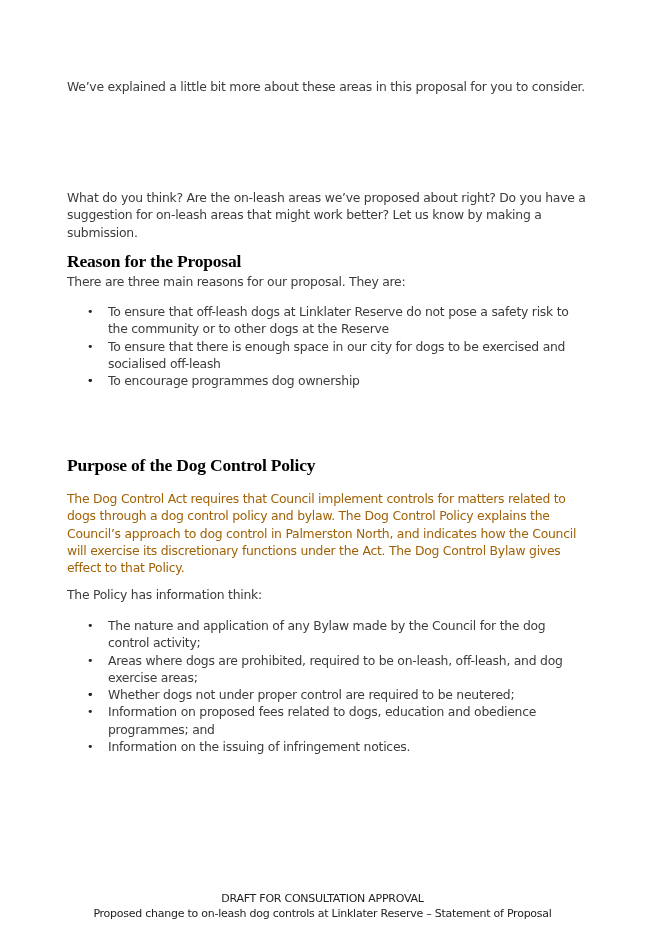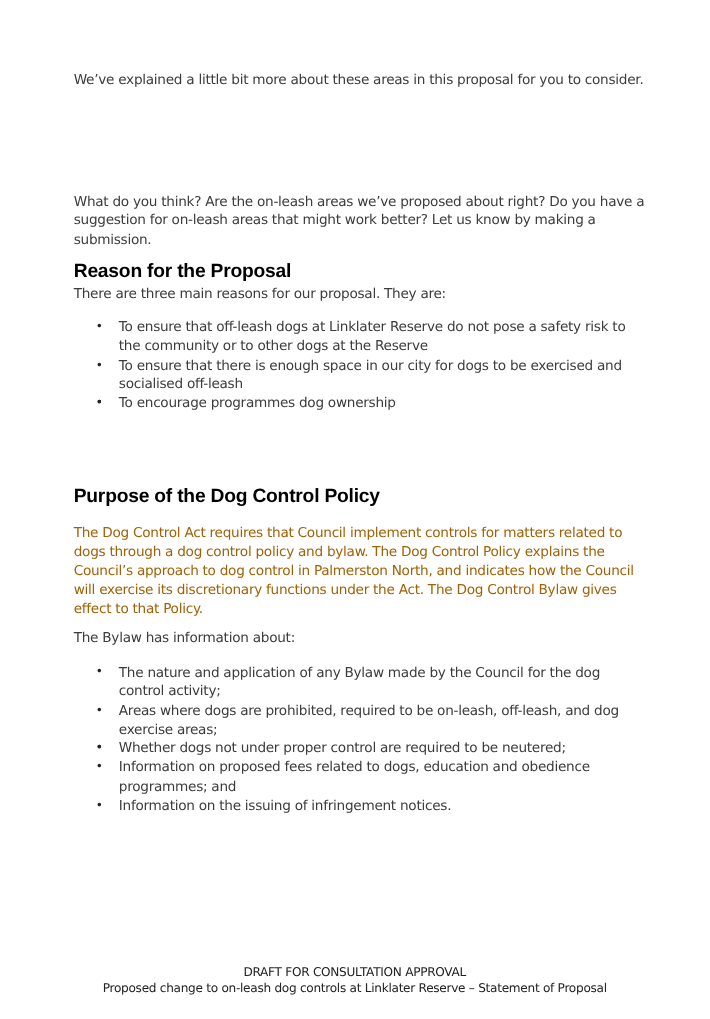--- a/index.html
+++ b/index.html
@@ -1,29 +1,29 @@
 <!DOCTYPE html>
 <html><head>
   <meta charset="utf-8">
   <style>
     html, body { margin: 0; padding: 0; background: #ffffff; }
     body {
       width: 645px; height: 926px; position: relative; overflow: hidden;
       font-family: "DejaVu Sans", "Liberation Sans", sans-serif;
     }
-    .page { position: absolute; left: 0; top: 0; width: 645px; height: 860px; }
+    .page { position: absolute; left: 0; top: 15px; width: 645px; height: 860px; }
     .p {
       position: absolute; left: 67px; width: 520px;
       font-size: 12.4px; line-height: 17.3px; color: #3c3c3c;
       letter-spacing: -0.25px; margin: 0;
     }
     .p.dark { color: #a16207; }
     .h {
       position: absolute; left: 67px; margin: 0;
-      font-family: Liberation Sans, sans-serif;
+      font-family: Liberation Serif, serif;
       font-weight: bold; font-size: 17.5px; color: #000000; letter-spacing: -0.2px;
     }
     ul.bl {
       position: absolute; left: 67px; width: 520px; margin: 0; padding: 0;
       list-style: none;
     }
     ul.bl li {
       position: relative; padding-left: 41px;
       font-size: 12.4px; line-height: 17.3px; color: #3c3c3c; letter-spacing: -0.25px;
     }
@@ -48,21 +48,21 @@
 
   <ul class="bl" style="top:288px;">
     <li><span class="bullet">•</span><span>To ensure that off-leash dogs at Linklater Reserve do not pose a safety risk to the community or to other dogs at the Reserve</span></li>
     <li><span class="bullet">•</span><span>To ensure that there is enough space in our city for dogs to be exercised and socialised off-leash</span></li>
     <li><span class="bullet">•</span></li>
     <li><span class="bullet">•</span><span>To encourage programmes dog ownership</span></li>
   </ul>
 
   <h2 class="h" style="top:440px;">Purpose of the Dog Control Policy</h2>
   <p class="p dark" style="top:475px;">The Dog Control Act requires that Council implement controls for matters related to dogs through a dog control policy and bylaw. The Dog Control Policy explains the Council’s approach to dog control in Palmerston North, and indicates how the Council will exercise its discretionary functions under the Act. The Dog Control Bylaw gives effect to that Policy.</p>
-  <p class="p" style="top:571px;">The Bylaw has information about:</p>
+  <p class="p" style="top:571px;">The Policy has information think:</p>
 
   <ul class="bl" style="top:602px;">
     <li><span class="bullet">•</span><span>The nature and application of any Bylaw made by the Council for the dog control activity;</span></li>
     <li><span class="bullet">•</span><span>Areas where dogs are prohibited, required to be on-leash, off-leash, and dog exercise areas;</span></li>
     <li><span class="bullet">•</span></li>
     <li><span class="bullet">•</span><span>Whether dogs not under proper control are required to be neutered;</span></li>
     <li><span class="bullet">•</span><span>Information on proposed fees related to dogs, education and obedience programmes; and</span></li>
     <li><span class="bullet">•</span><span>Information on the issuing of infringement notices.</span></li>
   </ul>
 

